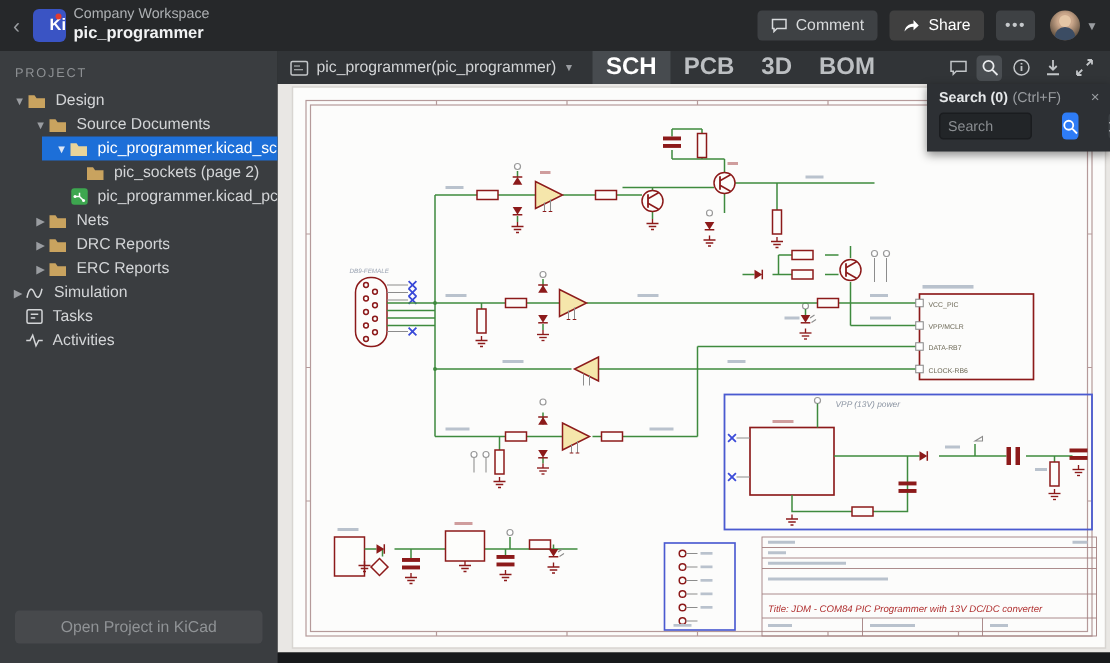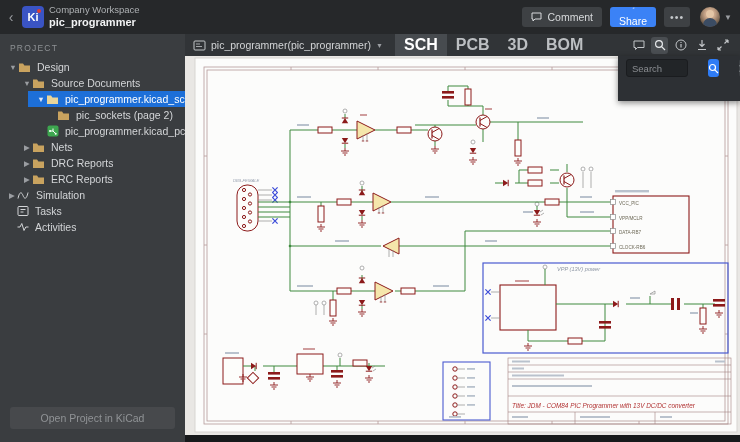--- a/index.html
+++ b/index.html
@@ -5,29 +5,29 @@
   * { margin:0; padding:0; box-sizing:border-box; }
   html,body { width:740px; height:442px; overflow:hidden; background:#26282a;
     font-family:"Liberation Sans", sans-serif; }
   .app { position:relative; width:740px; height:442px; }
 
   
   .header { position:absolute; left:0; top:0; width:740px; height:34px;
     background:#26282a; display:flex; align-items:center; z-index:30; }
   .back { color:#9a9da1; font-size:14px; width:22px; text-align:center; cursor:pointer; }
   .logo { width:22px; height:22px; background:#3a54c4; border-radius:4px; position:relative;
-    color:#fff; font-weight:bold; font-size:11px; display:flex; align-items:center; justify-content:center; }
+    color:#fff; font-weight:bold; font-size:11px; display:flex; align-items:center; justify-content:flex-end; }
   .logo i { position:absolute; right:3px; top:3px; width:4px; height:4px; background:#e03c31; border-radius:50%; }
   .htitles { margin-left:5px; line-height:1.15; }
   .htitles .ws { font-size:9.5px; color:#aeb1b4; }
   .htitles .pj { font-size:11px; color:#f2f3f4; font-weight:bold; }
   .hspacer { flex:1; }
   .hbtn { height:20px; display:flex; align-items:center; gap:6px; background:#3e4144;
     border-radius:3px; padding:0 9px; margin-left:8px; color:#d8dadc; font-size:10.5px; cursor:pointer; }
-  .hbtn.blue { background:#3b82f6; color:#fff;flex-direction:column; }
+  .hbtn.blue { background:#404040; color:#fff; }
   .hbtn.more { padding:0 6px; letter-spacing:1px; color:#c5c8cb; }
   .avatar { width:20px; height:20px; border-radius:50%; margin-left:10px; overflow:hidden; position:relative;
     background:radial-gradient(circle at 50% 35%, #caa78b 0 30%, #6d5a48 70%, #44382c 100%); }
   .avatar .head { position:absolute; left:6px; top:3px; width:8px; height:8px; border-radius:50%; background:#e4c6a6; }
   .avatar .body { position:absolute; left:3px; top:11px; width:14px; height:9px; border-radius:7px 7px 0 0; background:#3b4c63; }
   .avchev { color:#9a9da1; font-size:8px; margin:0 8px 0 4px; }
 
   
   .sidebar { position:absolute; left:0; top:34px; width:185px; height:408px; background:#3a3d40; z-index:20; }
   .sec { font-size:8.5px; letter-spacing:1.2px; color:#8e9194; padding:9px 0 6px 10px; }
@@ -536,20 +536,25 @@
         <rect class="smudge" x="327" y="360" width="16" height="2"></rect>
         <rect class="smudge" x="395" y="360" width="30" height="2"></rect>
         <rect class="smudge" x="475" y="360" width="12" height="2"></rect>
         <rect class="smudge" x="530" y="304.5" width="10" height="2"></rect>
       </g>
     </svg>
   </div>
   <div class="bottombar"></div>
 
   <div class="spanel">
+    <div class="sphead">
+      <span class="t">Search (0)</span>
+      <span class="s">(Ctrl+F)</span>
+      <span class="x">×</span>
+    </div>
     <div class="sprow">
       <input class="spinput" placeholder="Search" style="">
       <div class="spbtn blue">
         <svg width="11" height="11" viewBox="0 0 11 11">
           <circle cx="4.5" cy="4.5" r="3" fill="none" stroke="#fff" stroke-width="1.2"></circle>
           <path d="M6.8 6.8L10 10" stroke="#fff" stroke-width="1.2"></path>
         </svg>
       </div>
       <div class="spbtn gray">
         <svg width="11" height="11" viewBox="0 0 11 11">

